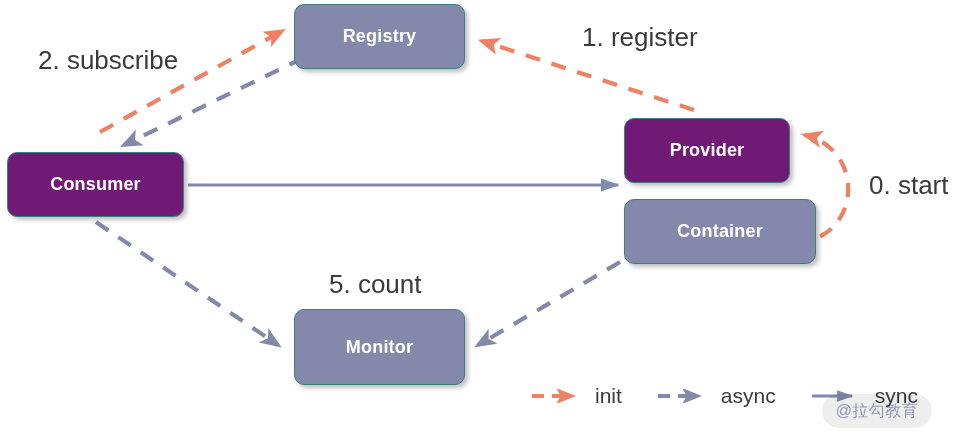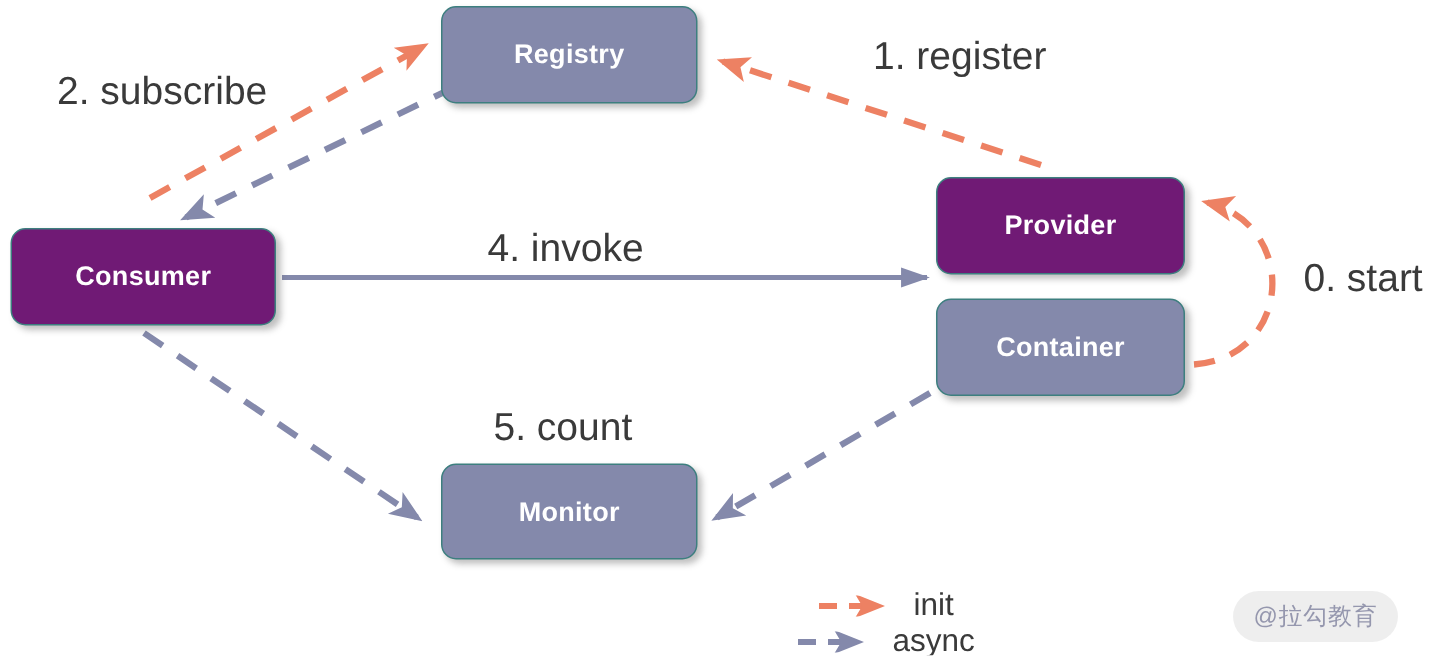--- a/index.html
+++ b/index.html
@@ -47,26 +47,25 @@
     color: #3a3a3a;
     font-size: 26px;
     font-weight: 400;
     white-space: nowrap;
     z-index: 5;
   }
 
   .legend {
     position: absolute;
     left: 530px;
-    top: 392px;
+    top: 376px;
     height: 40px;
     display: flex;
     align-items: center;
     z-index: 6;
-    flex-direction: column;
   }
   .legend-item {
     display: flex;
     align-items: center;
     margin-right: 34px;
   }
   .legend-item:last-child { margin-right: 0; }
   .legend-mark {
     width: 56px;
     height: 14px;
@@ -138,36 +137,35 @@
   </div>
 
   <div class="node node-orange" style="left:7px; top:152px; width:177px; height:65px;">
     <span>Consumer</span>
   </div>
 
   <div class="node node-orange" style="left:624px; top:118px; width:166px; height:65px;">
     <span>Provider</span>
   </div>
 
-  <div class="node node-purple" style="left:624px; top:199px; width:166px; height:65px;">
+  <div class="node node-purple" style="left:624px; top:199px; width:192px; height:65px;">
     <span>Container</span>
   </div>
 
-  <div class="node node-purple" style="left:294px; top:309px; width:171px; height:64px;">
+  <div class="node node-purple" style="left:294px; top:309px; width:171px; height:76px;">
     <span>Monitor</span>
   </div>
 
   <div class="edge-label" style="left:869px; top:170px;">0. start</div>
 
   <div class="edge-label" style="left:582px; top:22px;">1. register</div>
 
   <div class="edge-label" style="left:38px; top:45px;">2. subscribe</div>
 
 
-  <div class="edge-label" style="left:325px; top:150px;">4. invoke</div>
 
   <div class="edge-label" style="left:329px; top:269px;">5. count</div>
 
   <div class="legend">
 
     <div class="legend-item">
       <svg class="legend-mark" viewBox="0 0 56 14" xmlns="http://www.w3.org/2000/svg">
         <defs>
           <marker id="lg-arrow-orange" viewBox="0 0 10 10" refX="8" refY="5" markerWidth="5" markerHeight="5" orient="auto-start-reverse">
             <path d="M 0 1 L 10 5 L 0 9 L 2.4 5 z" fill="#ed8163"></path>

